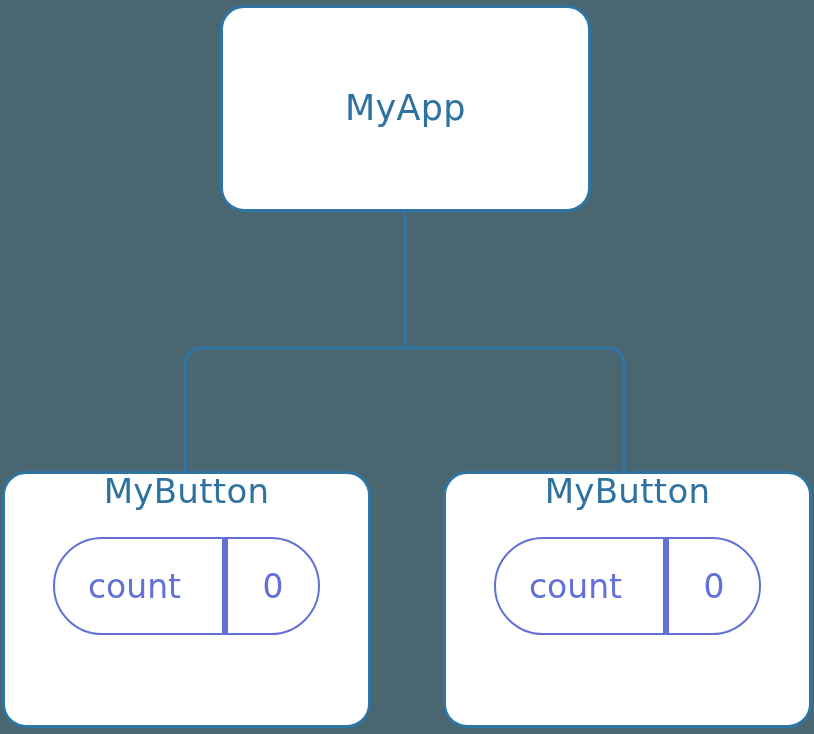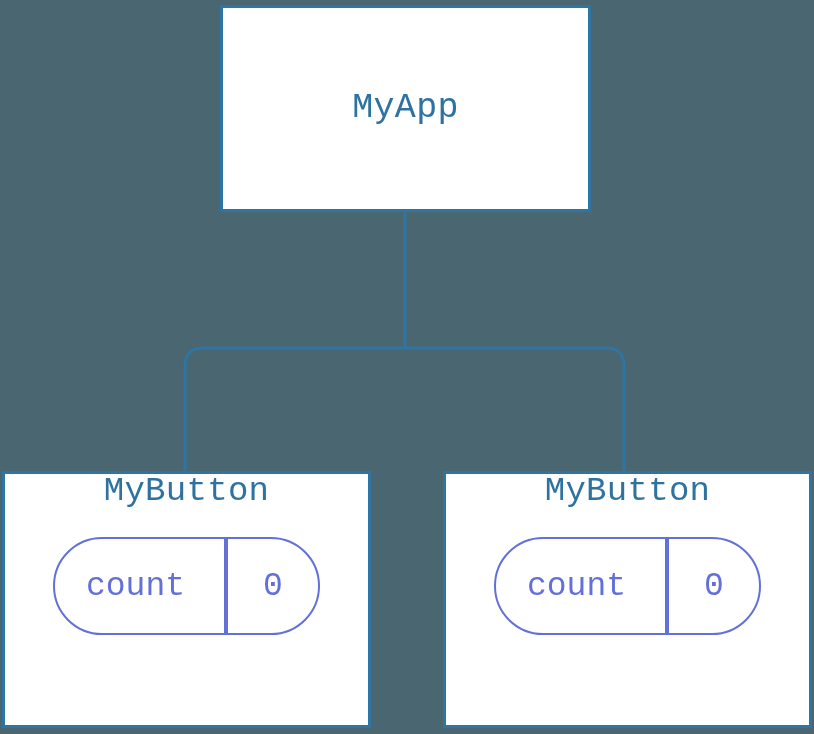--- a/index.html
+++ b/index.html
@@ -25,25 +25,24 @@
     width: 814px;
     height: 734px;
     pointer-events: none;
   }
 
   .node {
     position: absolute;
     box-sizing: border-box;
     background: #ffffff;
     border: 3px solid #2e75a3;
-    border-radius: 0;
+    border-radius: 24px;
     display: flex;
     flex-direction: column;
     align-items: center;
-    font-family: Liberation Mono, monospace;
   }
 
   
   #node-root {
     left: 220px;
     top: 5px;
     width: 371px;
     height: 207px;
     justify-content: center;
   }
@@ -95,21 +94,21 @@
     justify-content: center;
     color: #6270d8;
     font-size: 33px;
     line-height: 1;
     white-space: nowrap;
   }
   .state-key {
     width: 173px;
     padding-right: 8px;
     box-sizing: border-box;
-    border-right: 4px solid #be185d;
+    border-right: 6px solid #be185d;
   }
   .state-val {
     flex: 1;
   }
 </style>
 </head>
 <body style="background: rgb(74, 102, 113);">
 
 <div id="stage">
 

